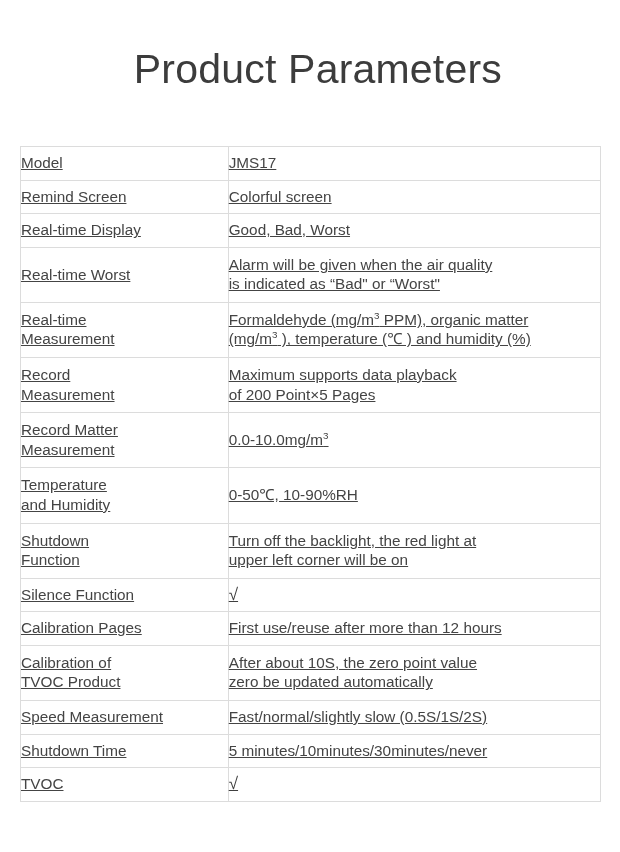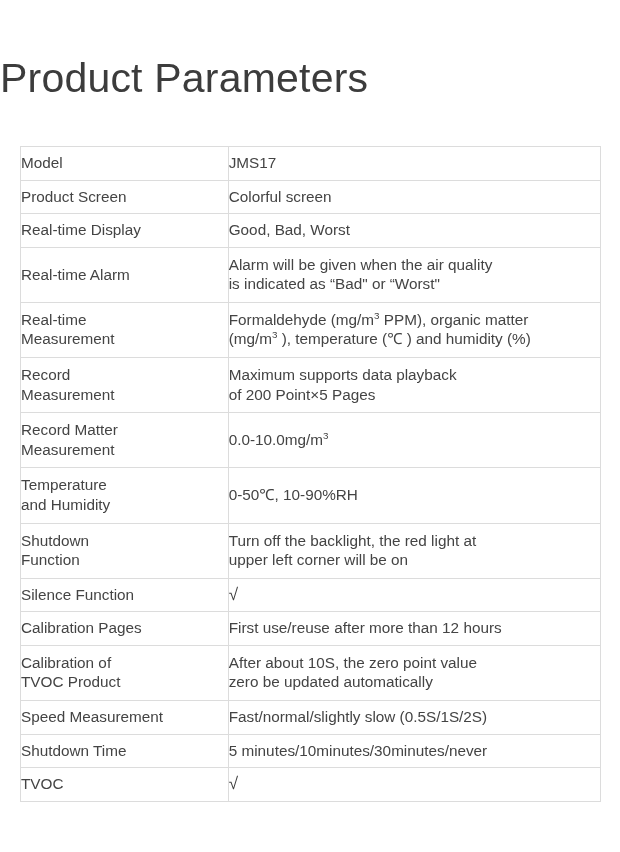--- a/index.html
+++ b/index.html
@@ -16,24 +16,24 @@
     overflow: hidden;
   }
   .page {
     width: 620px;
     height: 852px;
     position: relative;
     background: #ffffff;
   }
   .page-title {
     position: absolute;
-    top: 56px;
+    top: 47px;
     left: 0;
     width: 502px;
-    text-align: left;
+    text-align: right;
     font-size: 41px;
     font-weight: 400;
     color: #3c3c3c;
     letter-spacing: 0.2px;
     line-height: 1.1;
     margin: 0;
   }
   .spec-table-wrap {
     position: absolute;
     top: 146px;
@@ -63,21 +63,21 @@
     width: 362px;
     padding-left: 14px;
     padding-right: 8px;
     margin-top: 12px;
   }
   
   tr.two-line td {
     padding-top: 7px;
     padding-bottom: 8px;
   }
-  .line { display: block; }
+  .line { display: block; text-decoration: underline; }
   sup {
     font-size: 0.64em;
     vertical-align: super;
     line-height: 0;
   }
   .check {
     font-size: 17px;
     color: #3f3f3f;
     display: inline-block;
     line-height: 1;
@@ -97,37 +97,37 @@
           <tr>
             <td class="param-name">
               <span class="line">Model</span>
             </td>
             <td class="param-value">
               <span class="line">JMS17</span>
             </td>
           </tr>
           <tr>
             <td class="param-name">
-              <span class="line">Product Screen</span>
+              <span class="line">Remind Screen</span>
             </td>
             <td class="param-value">
               <span class="line">Colorful screen</span>
             </td>
           </tr>
           <tr>
             <td class="param-name">
               <span class="line">Real-time Display</span>
             </td>
             <td class="param-value">
               <span class="line">Good, Bad, Worst</span>
             </td>
           </tr>
           <tr class="two-line">
             <td class="param-name">
-              <span class="line">Real-time Alarm</span>
+              <span class="line">Real-time Worst</span>
             </td>
             <td class="param-value">
               <span class="line">Alarm will be given when the air quality</span>
               <span class="line">is indicated as “Bad" or “Worst"</span>
             </td>
           </tr>
           <tr class="two-line">
             <td class="param-name">
               <span class="line">Real-time</span>
               <span class="line">Measurement</span>

